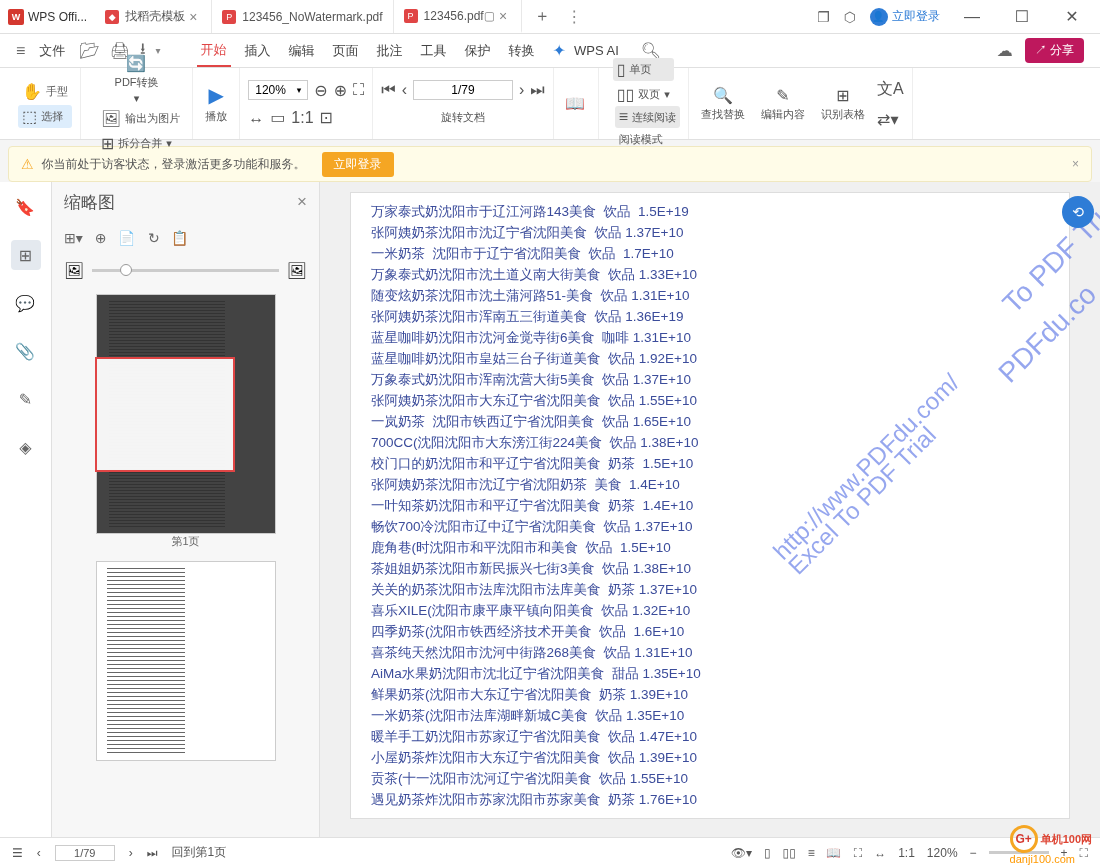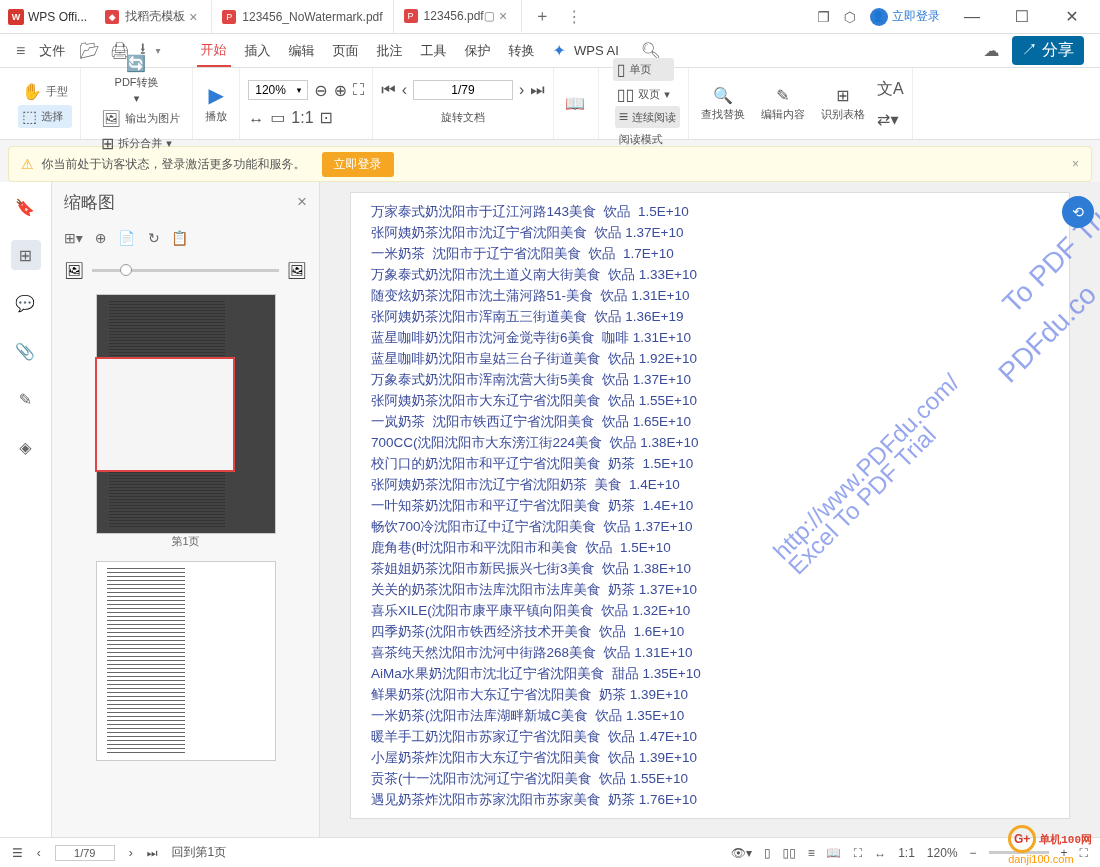--- a/index.html
+++ b/index.html
@@ -22,21 +22,21 @@
 .avatar-icon { width: 18px; height: 18px; border-radius: 50%; background: #2e7cd6; display: inline-flex; align-items: center; justify-content: center; color: #fff; font-size: 10px; }
 .window-btn { width: 36px; height: 30px; display: flex; align-items: center; justify-content: center; color: #555; }
 
 
 .menubar { height: 34px; background: #fff; display: flex; align-items: center; padding: 0 16px; gap: 10px; border-bottom: 1px solid #e0e0e0; }
 .menu-item { font-size: 13px; color: #444; padding: 6px 4px; }
 .menu-item.active { color: #e04545; border-bottom: 2px solid #e04545; }
 .wps-ai { display: flex; align-items: center; gap: 4px; margin-left: 4px; }
 .wps-ai-icon { color: #2e7cd6; }
 .menubar-right { margin-left: auto; display: flex; gap: 12px; align-items: center; }
-.share-btn { background: #0369a1; color: #fff; padding: 4px 10px; border-radius: 4px; font-size: 16px; }
+.share-btn { background: #be185d; color: #fff; padding: 4px 10px; border-radius: 4px; font-size: 12px; }
 
 
 .ribbon { height: 72px; background: #fff; display: flex; align-items: center; border-bottom: 1px solid #e0e0e0; padding: 0 10px; }
 .ribbon-group { display: flex; flex-direction: column; align-items: center; padding: 4px 8px; border-right: 1px solid #eee; height: 100%; justify-content: center; }
 .ribbon-group.horiz { flex-direction: row; gap: 8px; }
 .ribbon-btn { display: flex; flex-direction: column; align-items: center; font-size: 11px; color: #555; gap: 2px; padding: 2px 4px; }
 .ribbon-btn-row { display: flex; align-items: center; gap: 4px; font-size: 11px; color: #555; padding: 2px 4px; }
 .ribbon-icon { font-size: 16px; color: #555; }
 .ribbon-icon.accent { color: #2e7cd6; }
 .ribbon-col { display: flex; flex-direction: column; gap: 2px; }
@@ -310,21 +310,21 @@
     </div>
   </div>
 
   <div class="viewer">
     <div class="page-view">
       <div class="watermark wm3">To PDF Trial</div>
       <div class="watermark wm1">PDFdu.co</div>
       <div class="watermark wm2" style="white-space:pre;">http://www.PDFdu.com/
 Excel To PDF Trial</div>
       <div id="rows-container">
-          <div class="row">万家泰式奶沈阳市于辽江河路143美食  饮品  1.5E+10</div>
+          <div class="row">万家泰式奶沈阳市于辽江河路143美食  饮品  1.5E+19</div>
           <div class="row">张阿姨奶茶沈阳市沈辽宁省沈阳美食  饮品 1.37E+10</div>
           <div class="row">一米奶茶  沈阳市于辽宁省沈阳美食  饮品  1.7E+10</div>
           <div class="row">万象泰式奶沈阳市沈土道义南大街美食  饮品 1.33E+10</div>
           <div class="row">随变炫奶茶沈阳市沈土蒲河路51-美食  饮品 1.31E+10</div>
           <div class="row">张阿姨奶茶沈阳市浑南五三街道美食  饮品 1.36E+19</div>
           <div class="row">蓝星咖啡奶沈阳市沈河金觉寺街6美食  咖啡 1.31E+10</div>
           <div class="row">蓝星咖啡奶沈阳市皇姑三台子街道美食  饮品 1.92E+10</div>
           <div class="row">万象泰式奶沈阳市浑南沈营大街5美食  饮品 1.37E+10</div>
           <div class="row">张阿姨奶茶沈阳市大东辽宁省沈阳美食  饮品 1.55E+10</div>
           <div class="row">一岚奶茶  沈阳市铁西辽宁省沈阳美食  饮品 1.65E+10</div>
@@ -370,16 +370,16 @@
     <span>↔</span>
     <span>1:1</span>
     <span>120%</span>
     <span>−</span>
     <span style="width:60px;height:3px;background:#ccc;"></span>
     <span>+</span>
     <span>⛶</span>
   </div>
   <div class="brand-logo">
     <span class="brand-circle">G+</span>
-    <span style="color:#d43;font-weight:bold;font-family:Liberation Mono, monospace;">单机100网</span><br>
+    <span style="color:#d43;font-weight:bold;">单机100网</span><br>
     <span style="color:#f90;">danji100.com</span>
   </div>
 </div>
 
 </body></html>

